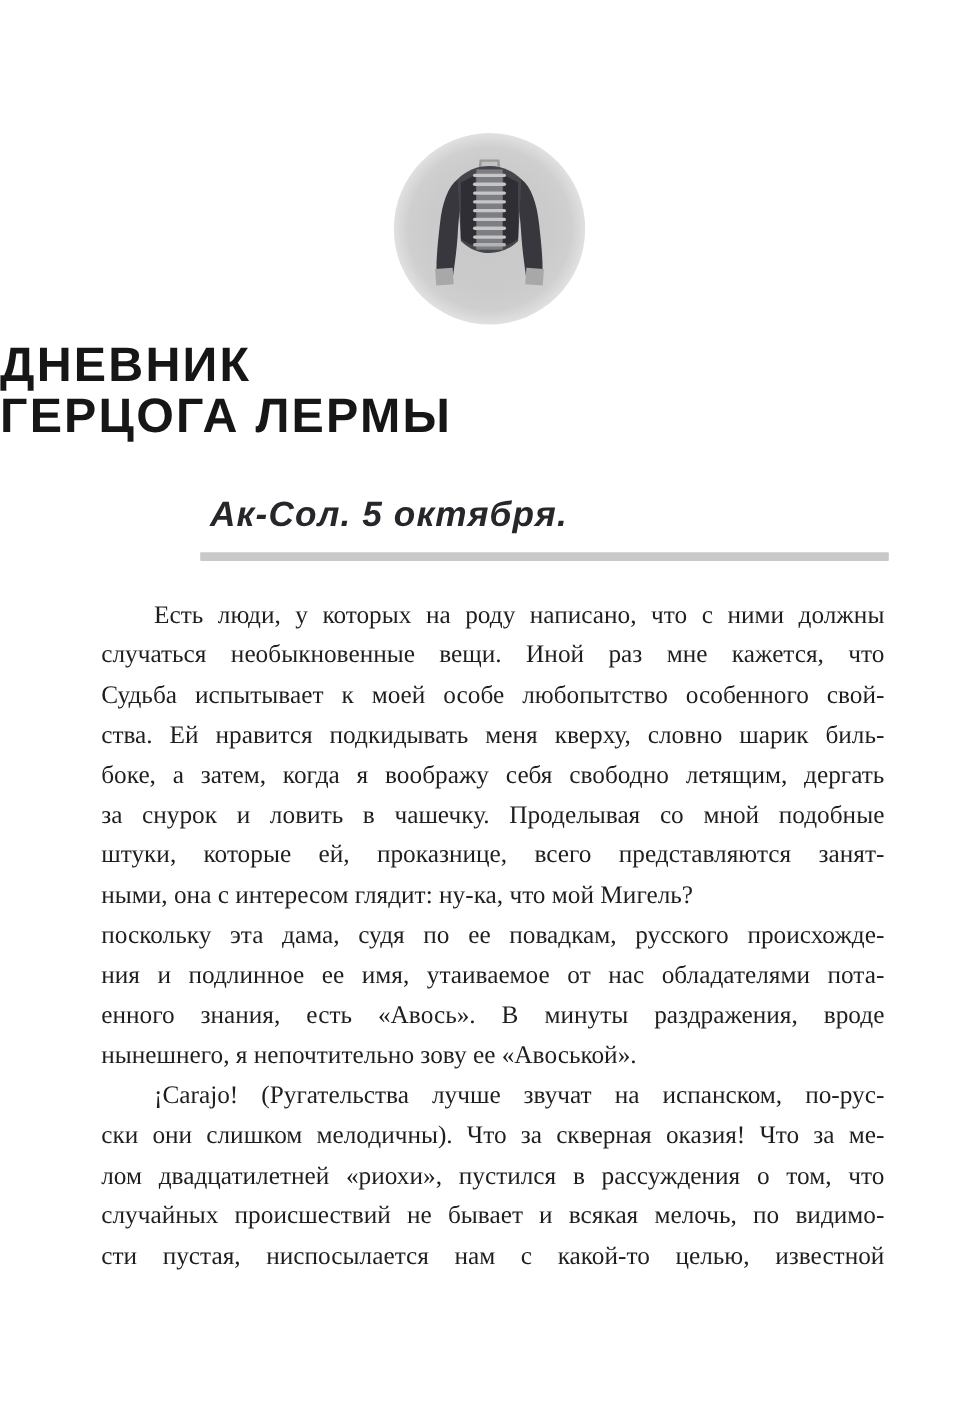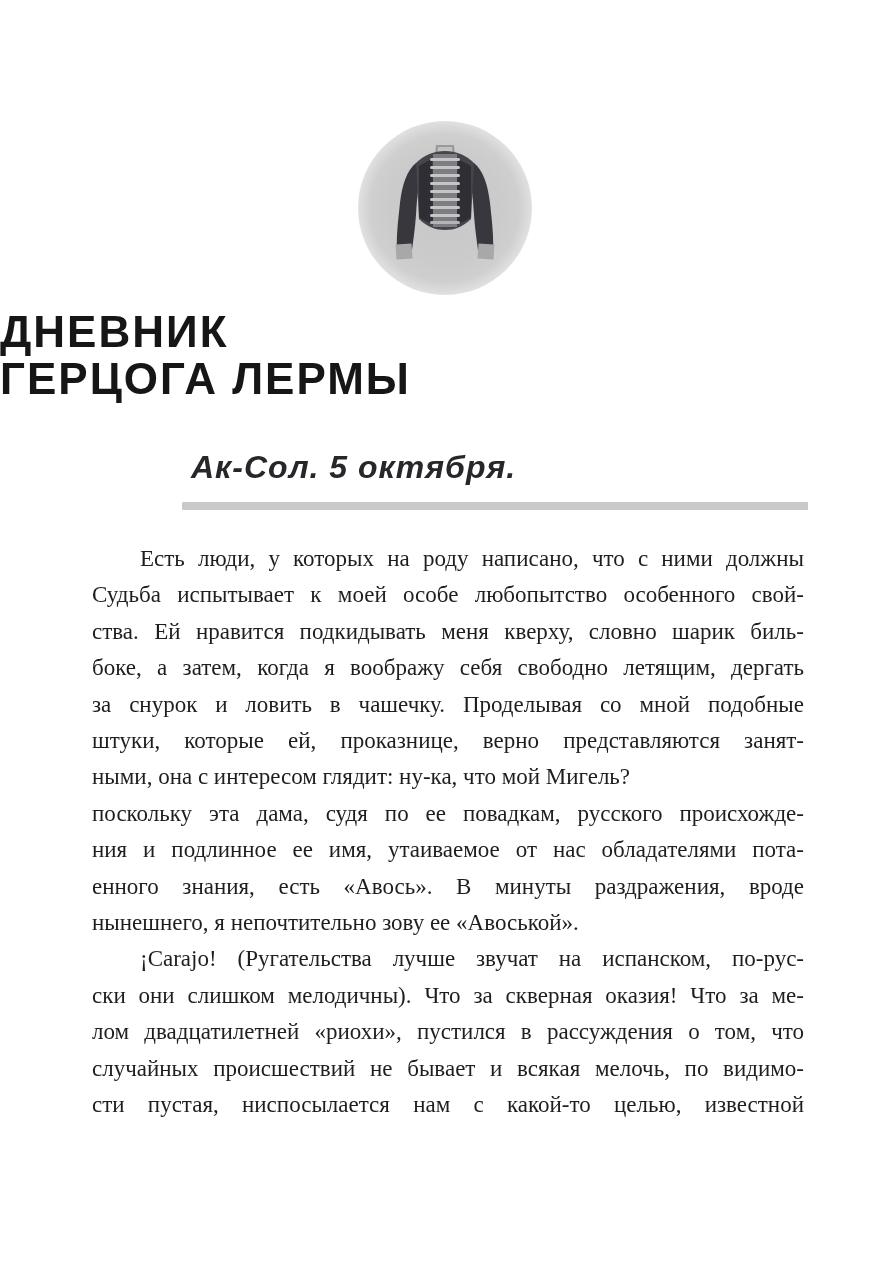--- a/index.html
+++ b/index.html
@@ -98,25 +98,26 @@
     <div>ГЕРЦОГА ЛЕРМЫ</div>
   </div>
 
   <div class="dateline">Ак-Сол. 5 октября.</div>
 
   <div class="rule"></div>
 
   <div class="body-text">
       <div class="para">
         <div class="line first">Есть люди, у которых на роду написано, что с ними должны</div>
+        <div class="line">случаться необыкновенные вещи. Иной раз мне кажется, что</div>
         <div class="line">Судьба испытывает к моей особе любопытство особенного свой-</div>
         <div class="line">ства. Ей нравится подкидывать меня кверху, словно шарик биль-</div>
         <div class="line">боке, а затем, когда я воображу себя свободно летящим, дергать</div>
         <div class="line">за снурок и ловить в чашечку. Проделывая со мной подобные</div>
-        <div class="line">штуки, которые ей, проказнице, верно представляются занят-</div>
+        <div class="line">штуки, которые ей, проказнице, всего представляются занят-</div>
         <div class="line plain-end">ными, она с интересом глядит: ну-ка, что мой Мигель?</div>
       </div>
       <div class="para">
         <div class="line">поскольку эта дама, судя по ее повадкам, русского происхожде-</div>
         <div class="line">ния и подлинное ее имя, утаиваемое от нас обладателями пота-</div>
         <div class="line">енного знания, есть «Авось». В минуты раздражения, вроде</div>
         <div class="line plain-end">нынешнего, я непочтительно зову ее «Авоськой».</div>
       </div>
       <div class="para">
         <div class="line first">¡Carajo! (Ругательства лучше звучат на испанском, по-рус-</div>

